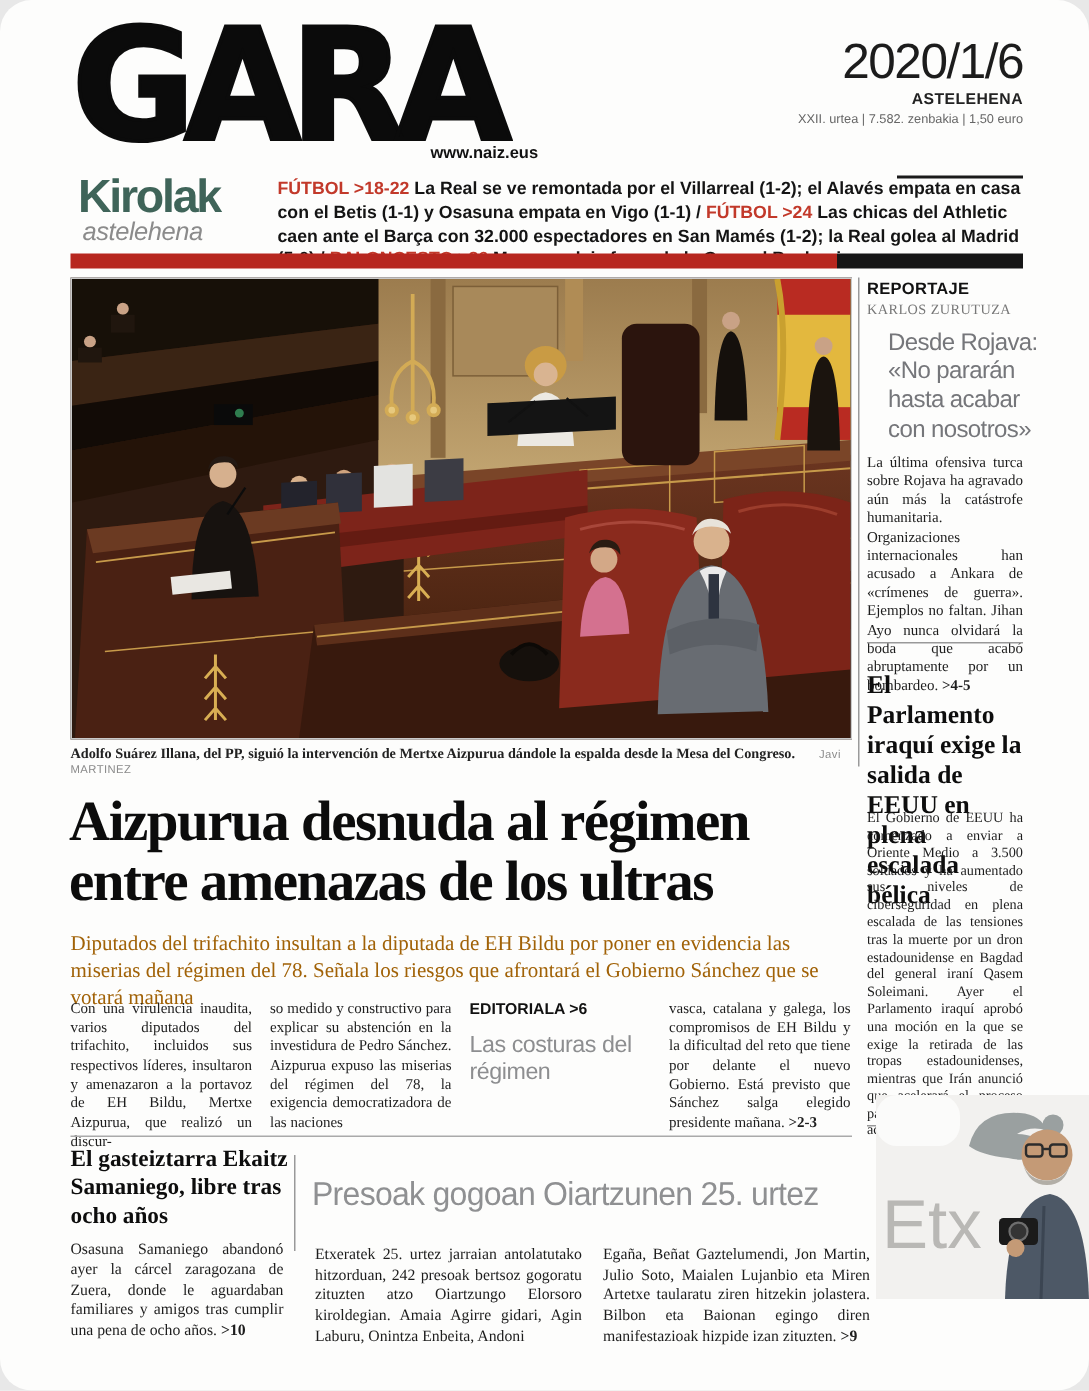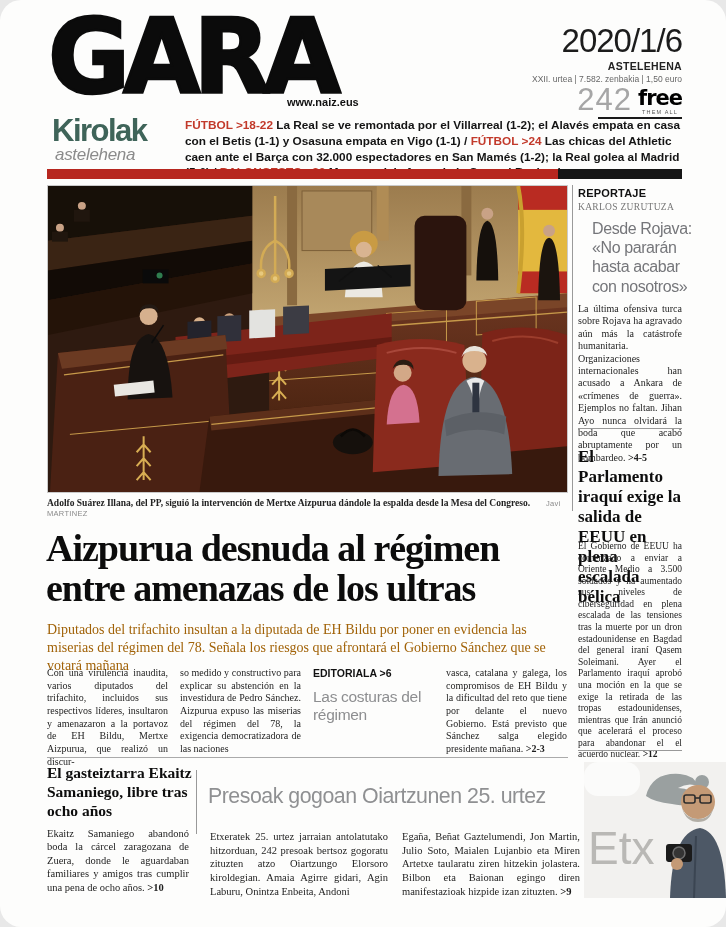--- a/index.html
+++ b/index.html
@@ -80,40 +80,33 @@
     font-weight:bold; font-size:15.5px; line-height:1.22; color:#0d0d0d; }
   .sam-body { left:47px; top:827px; width:142px; font-size:10.5px; line-height:1.28; }
   .bottom-vrule { left:196px; top:770px; width:1px; height:64px; background:#999; }
   .kron-kicker { left:210px; top:768px; font-size:10.5px; }
   .kron-kicker .klbl { font-weight:bold; color:#111; }
   .kron-kicker .kauth { color:#8a8a8a; font-weight:normal; margin-left:4px; }
   .kron-title { left:208px; top:783px; font-size:22px; color:#8f9092; letter-spacing:-.5px;
     white-space:nowrap; transform:scaleX(.97); transform-origin:left; }
   .kron-cols { left:210px; top:830px; width:370px; display:flex; gap:14px; }
   .kron-cols .col { width:178px; font-size:10.5px; line-height:1.3; }
-  .photo2 { left:584px; top:762px; width:142px; height:136px; background:#c2410c; }
+  .photo2 { left:584px; top:730px; width:142px; height:136px; background:#c2410c; }
 </style>
 </head>
 <body>
 
 <div class="page">
 
   <div class="abs logo">GARA</div>
   <a class="abs website" href="#">www.naiz.eus</a>
   <div class="abs dateblock">
     <div class="date-big">2020/1/6</div>
     <div class="date-day">ASTELEHENA</div>
     <div class="date-info">XXII. urtea | 7.582. zenbakia | 1,50 euro</div>
-  </div>
-  <div class="abs freeline">
-    <span class="free-num">242</span>
-    <span class="free-word-wrap">
-      <div class="free-word">free</div>
-      <div class="free-sub">THEM ALL</div>
-    </span>
   </div>
   <div class="abs free-rule"></div>
 
   <div class="abs kirolak-title">Kirolak</div>
   <div class="abs kirolak-sub">astelehena</div>
   <p class="abs kirolak-summary"><span class="lbl">FÚTBOL &gt;18-22</span><span> La Real se ve remontada por el Villarreal (1-2); el Alavés empata en casa con el Betis (1-1) y Osasuna empata en Vigo (1-1) /  </span><span class="lbl">FÚTBOL &gt;24</span><span> Las chicas del Athletic caen ante el Barça con 32.000 espectadores en San Mamés (1-2); la Real golea al Madrid (5-0) /  </span><span class="lbl">BALONCESTO &gt;26</span><span> Manresa deja fuera de la Copa al Baskonia</span></p>
   <div class="abs bar-red"></div>
   <div class="abs bar-black"></div>
 
   <div class="abs mainphoto">
@@ -268,21 +261,21 @@
     <p class="col serif-body">so medido y constructivo para explicar su abstención en la investidura de Pedro Sánchez. Aizpurua expuso las miserias del régimen del 78, la exigencia democratizadora de las naciones</p>
     <div class="col">
       <div class="ed-kicker">EDITORIALA &gt;6</div>
       <div class="ed-title">Las costuras del régimen</div>
     </div>
     <p class="col serif-body"><span>vasca, catalana y galega, los compromisos de EH Bildu y la dificultad del reto que tiene por delante el nuevo Gobierno. Está previsto que Sánchez salga elegido presidente mañana.</span> <span class="pageref">&gt;2-3</span></p>
   </div>
   <div class="abs main-divider"></div>
 
   <h2 class="abs sam-title">El gasteiztarra Ekaitz Samaniego, libre tras ocho años</h2>
-  <p class="abs sam-body serif-body"><span>Ekaitz Samaniego abandonó boda la cárcel zaragozana de Zuera, donde le aguardaban familiares y amigos tras cumplir una pena de ocho años.</span> <span class="pageref">&gt;10</span></p>
+  <p class="abs sam-body serif-body"><span>Osasuna Samaniego abandonó ayer la cárcel zaragozana de Zuera, donde le aguardaban familiares y amigos tras cumplir una pena de ocho años.</span> <span class="pageref">&gt;10</span></p>
   <div class="abs bottom-vrule"></div>
 
   <div class="abs kron-title gray-head">Presoak gogoan Oiartzunen 25. urtez</div>
   <div class="abs kron-cols">
     <p class="col serif-body">Etxeratek 25. urtez jarraian antolatutako hitzorduan, 242 presoak bertsoz gogoratu zituzten atzo Oiartzungo Elorsoro kiroldegian. Amaia Agirre gidari, Agin Laburu, Onintza Enbeita, Andoni</p>
     <p class="col serif-body"><span>Egaña, Beñat Gaztelumendi, Jon Martin, Julio Soto, Maialen Lujanbio eta Miren Artetxe taularatu ziren hitzekin jolastera. Bilbon eta Baionan egingo diren manifestazioak hizpide izan zituzten.</span> <span class="pageref">&gt;9</span></p>
   </div>
 
   <div class="abs photo2">
     <svg width="142" height="136" viewBox="0 0 142 136">

